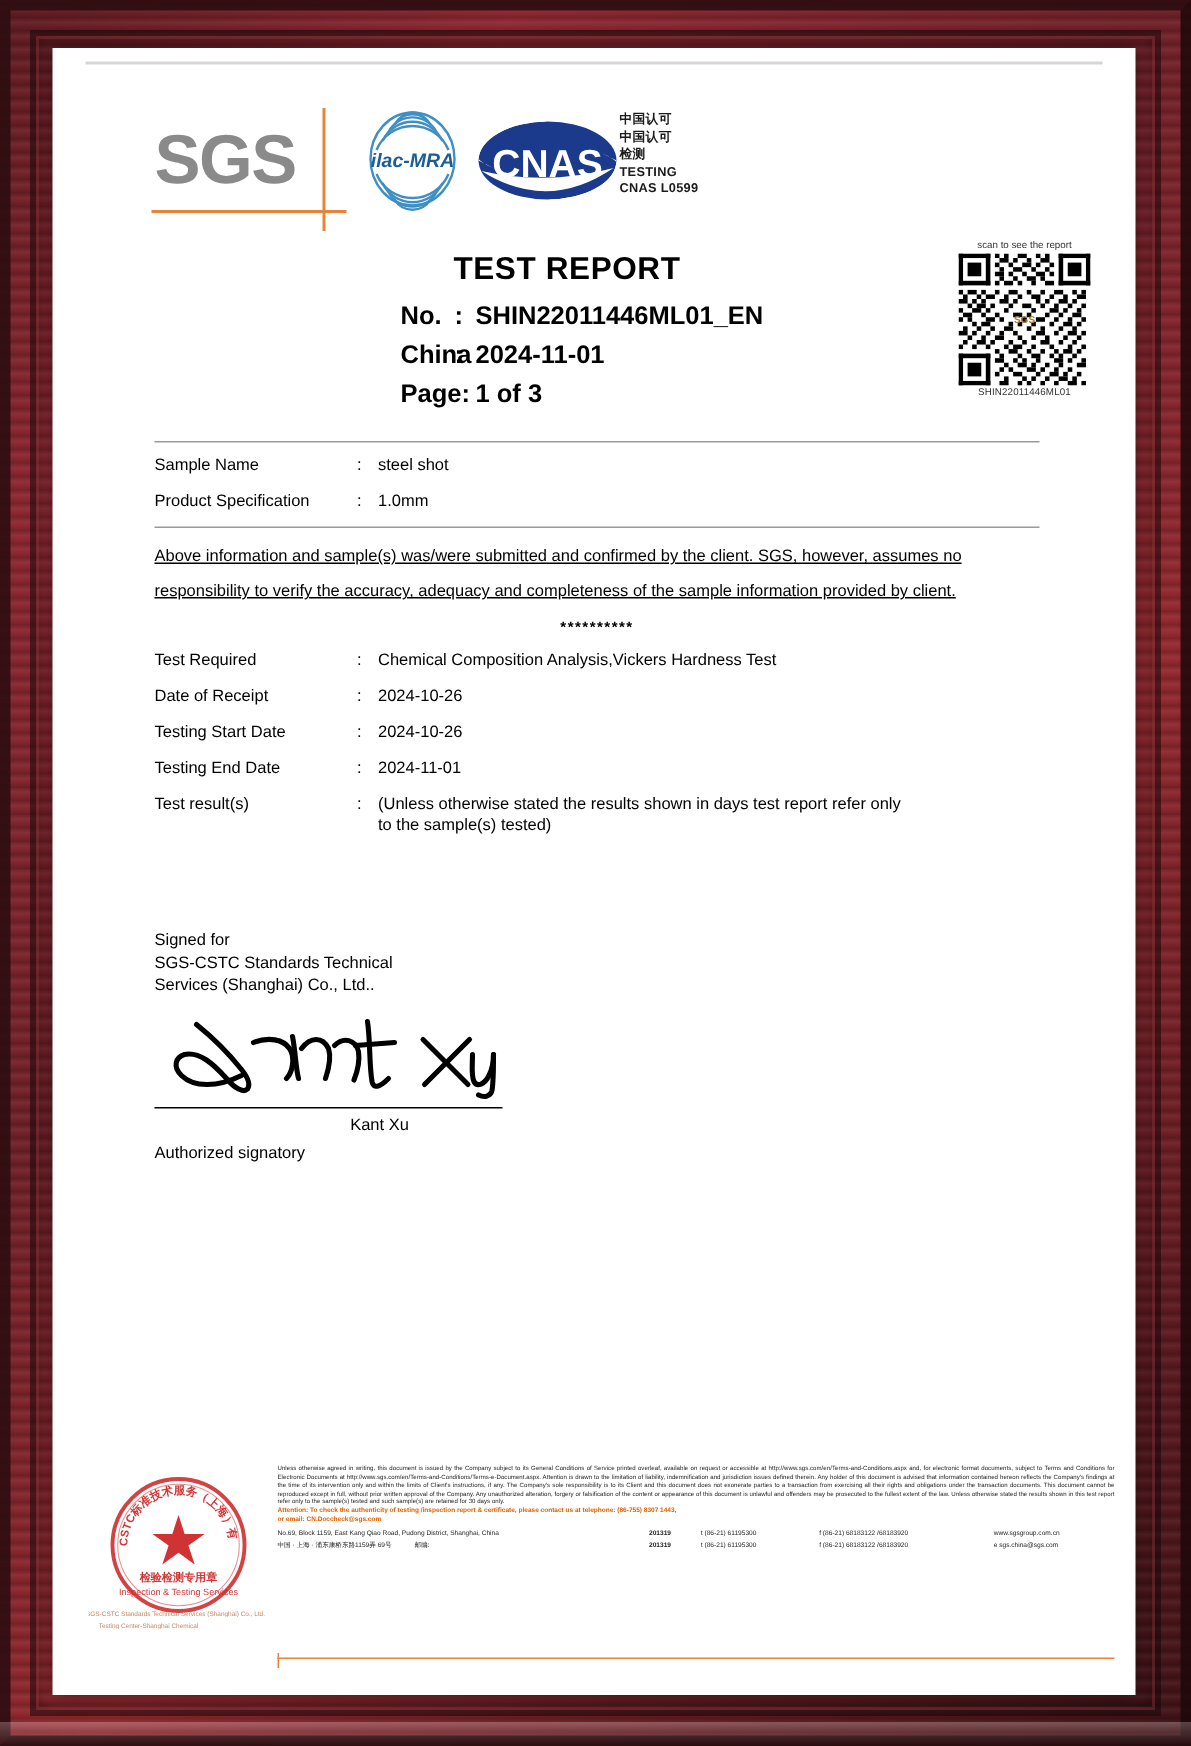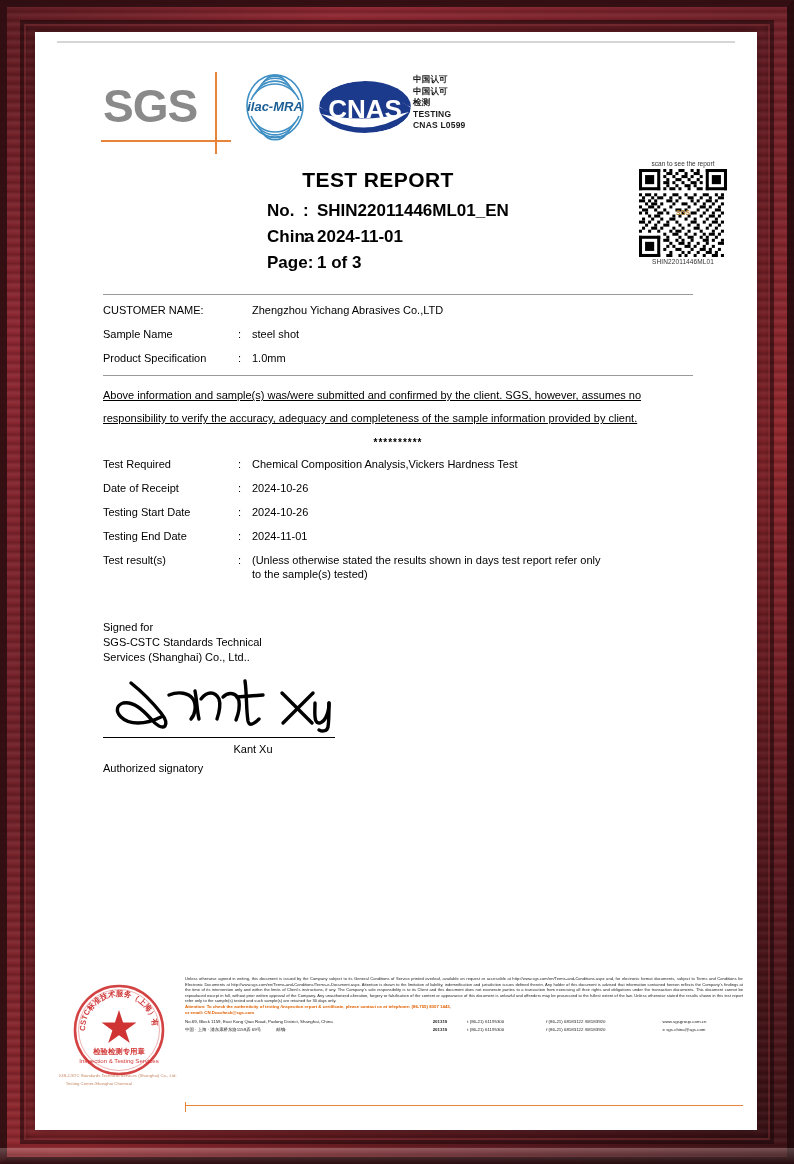--- a/index.html
+++ b/index.html
@@ -472,24 +472,20 @@
         <span class="meta-label">Page:</span>
         <span class="meta-colon"></span>
         <span class="meta-value">1 of  3</span>
       </div>
     </div>
   </div>
 
   <div id="body-block">
     <hr class="rule">
 
-    <div class="kv nocolon">
-      <span class="k">CUSTOMER NAME:</span>
-      <span class="v">Zhengzhou Yichang Abrasives Co.,LTD</span>
-    </div>
 
 
     <div class="kv">
       <span class="k">Sample Name</span>
       <span class="c">:</span>
       <span class="v">steel shot</span>
     </div>
 
     <div class="kv">
       <span class="k">Product Specification</span>

